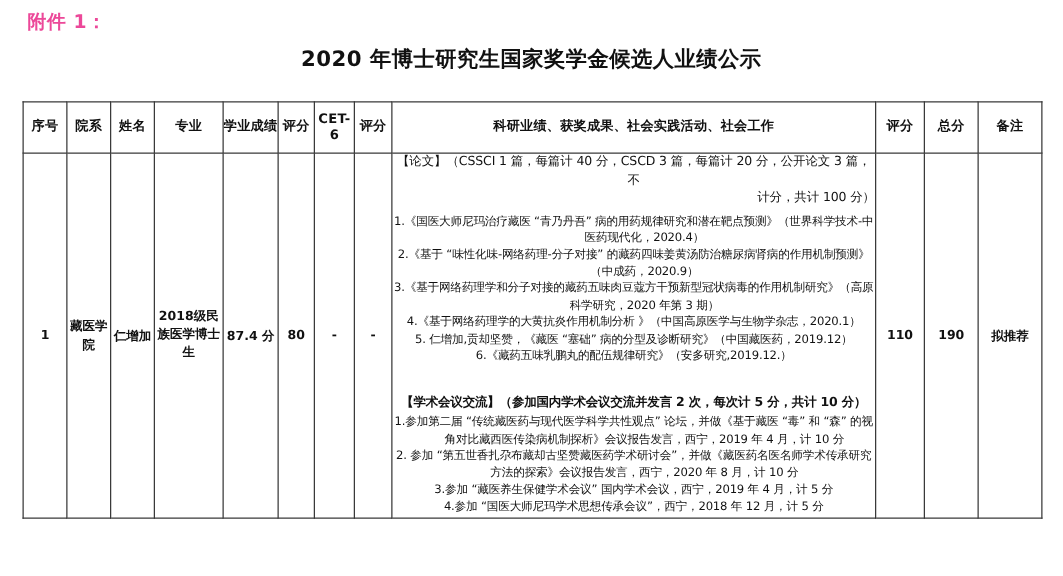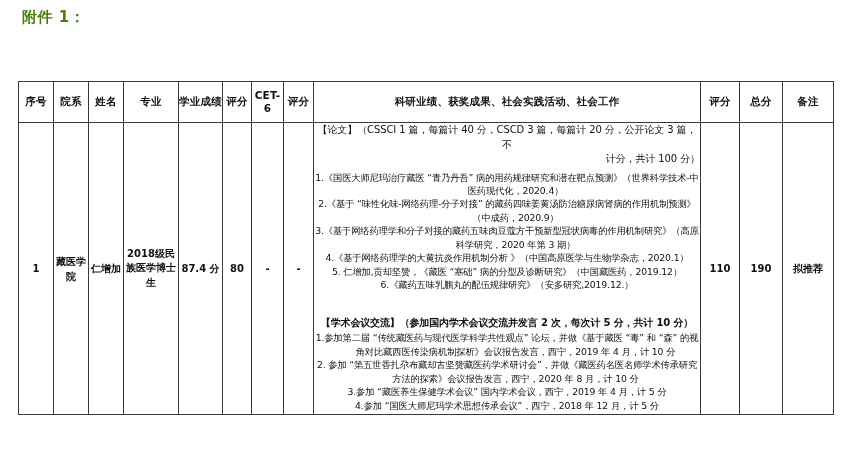--- a/index.html
+++ b/index.html
@@ -24,21 +24,21 @@
   }
 
   
   .attachment-label {
     position: absolute;
     left: 22px;
     top: 8px;
     font-size: 15px;
     font-weight: bold;
     letter-spacing: 0.5px;
-    color: #4d7c0f;
+    color: #ec4899;
     white-space: nowrap;
   }
 
   
   .doc-title {
     position: absolute;
     left: 0;
     top: 36px;
     width: 850px;
     text-align: center;
@@ -131,20 +131,21 @@
     letter-spacing: -0.15px;
   }
 </style>
 </head>
 <body>
 
 <div class="page">
 
   <div class="attachment-label">附件 1：</div>
 
+  <div class="doc-title">2020 年博士研究生国家奖学金候选人业绩公示</div>
 
   <table class="main-table">
     <colgroup>
       <col style="width:35px">
       <col style="width:35px">
       <col style="width:35px">
       <col style="width:55px">
       <col style="width:44px">
       <col style="width:29px">
       <col style="width:32px">

